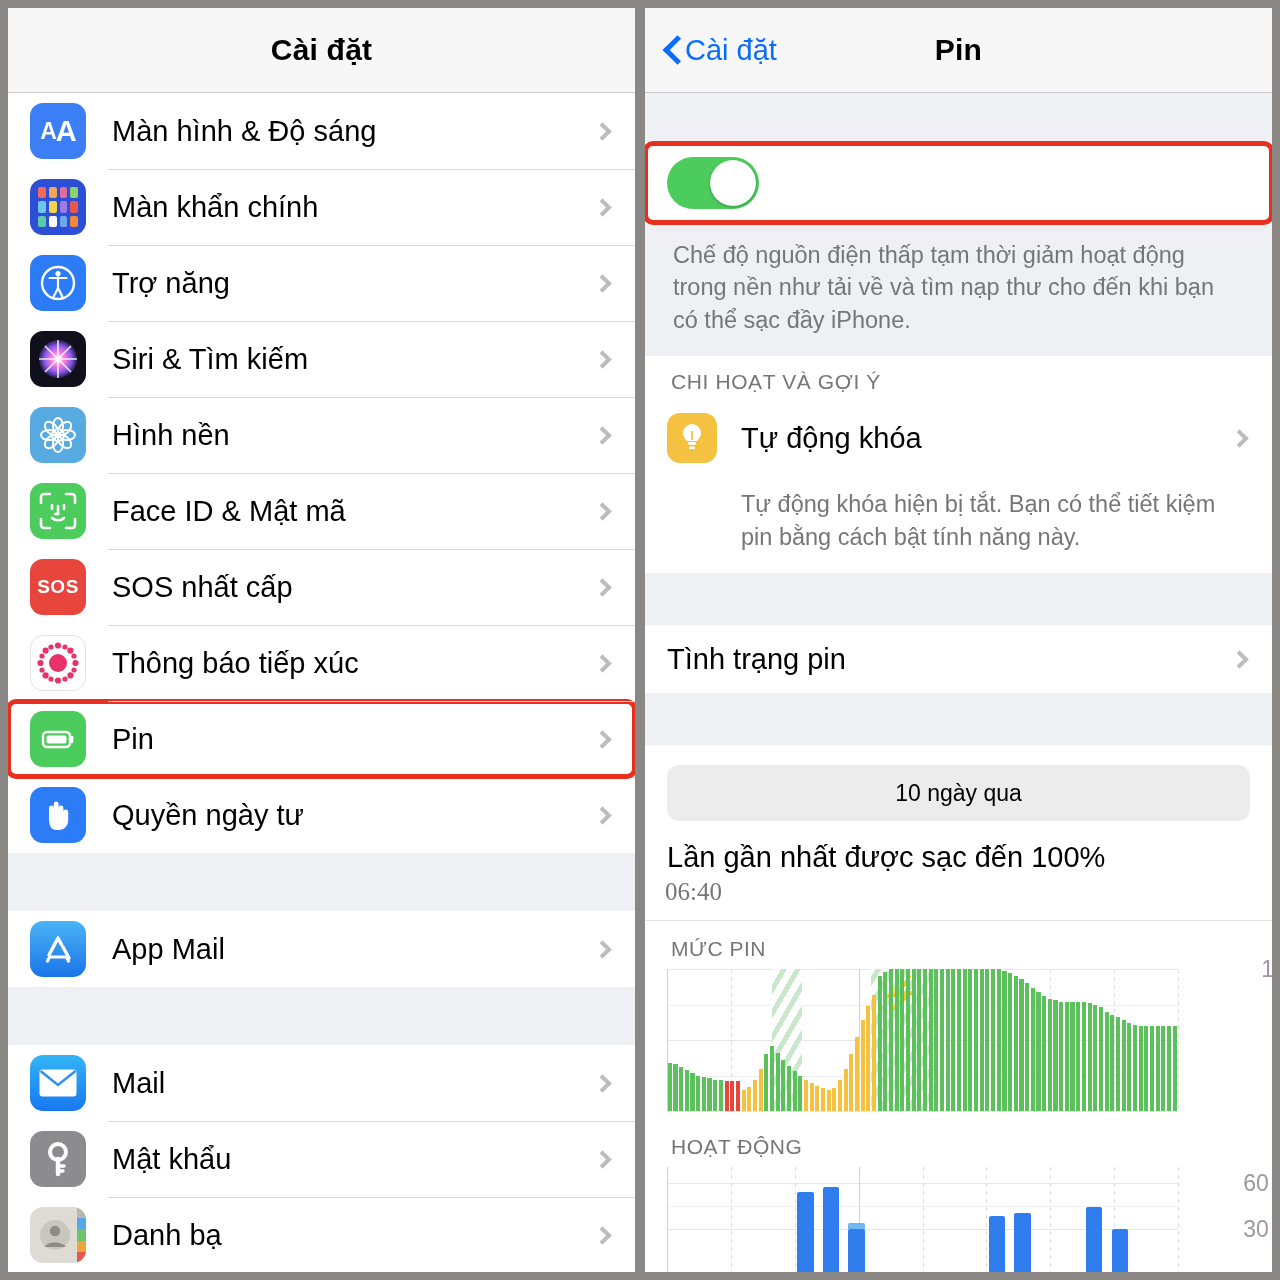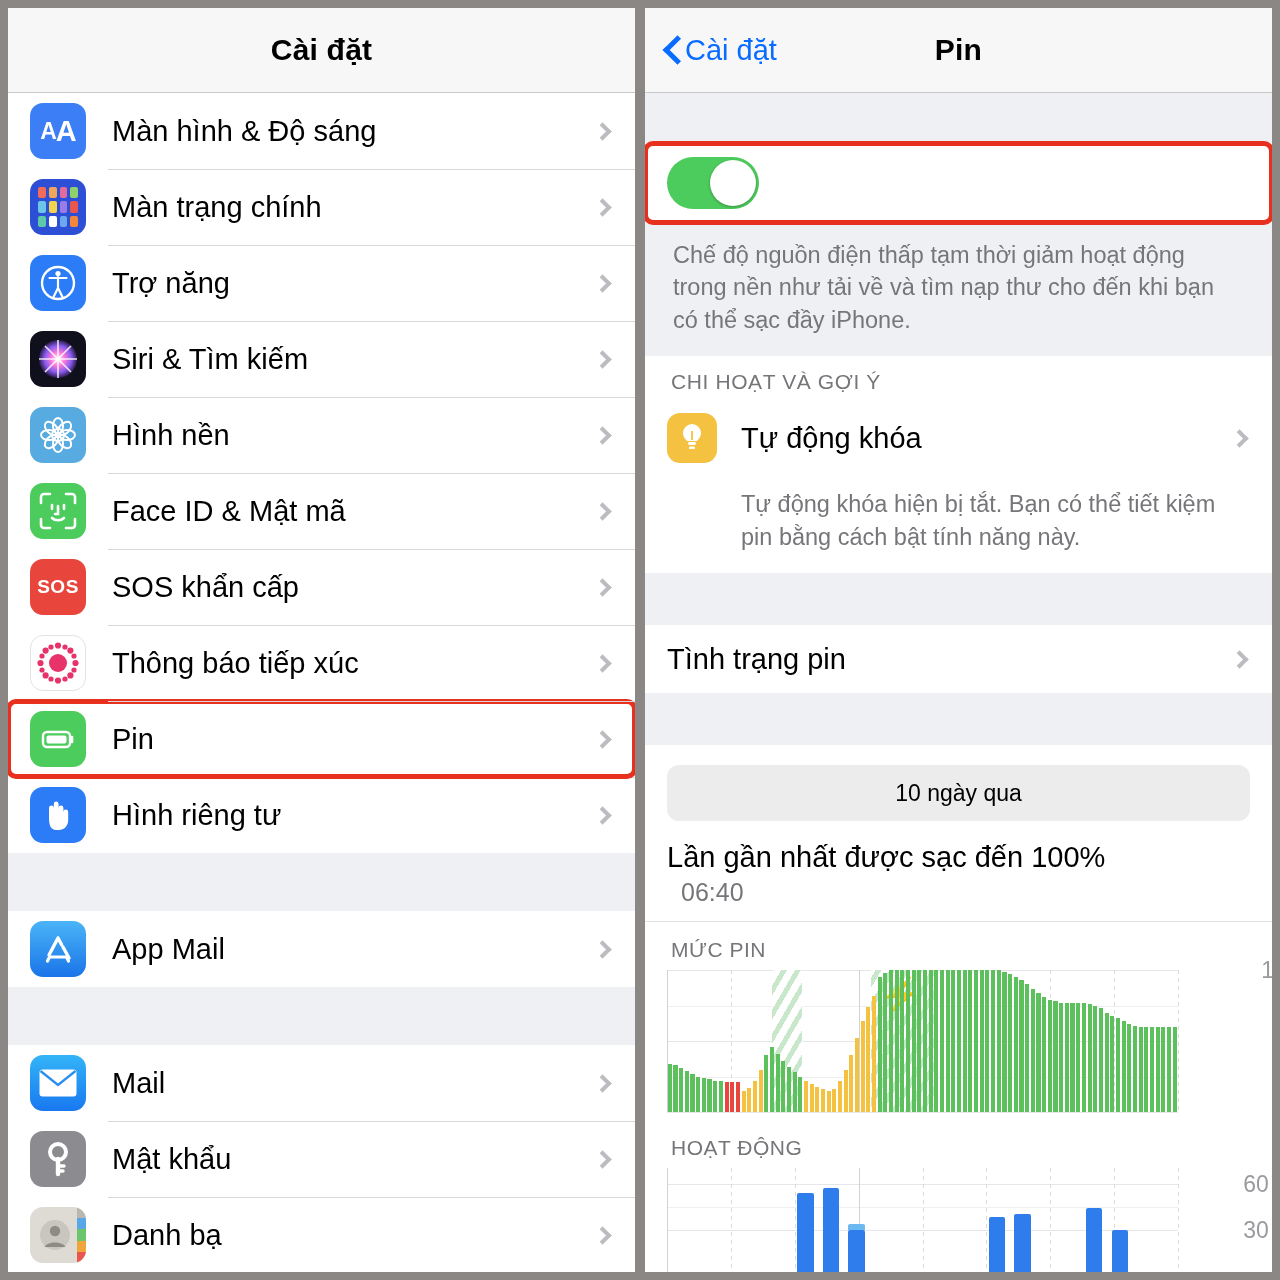--- a/index.html
+++ b/index.html
@@ -118,21 +118,21 @@
   .seg {
     display:flex; background:#ececed; border-radius: 12px; padding: 4px; height: 56px;
   }
   .seg div {
     flex:1; display:flex; align-items:center; justify-content:center;
     font-size: 23px; color:#000; border-radius: 9px;
   }
   .seg div.active { background:#fff; box-shadow:0 1px 3px rgba(0,0,0,.18); font-weight:600; }
 
   .charge-title { font-size: 29px; color:#000; padding: 6px 22px 0 22px; background:#fff; }
-  .charge-time { font-size: 25px; color:#76767a; padding: 4px 22px 14px 36px; background:#fff; border-bottom:1px solid #e3e3e6; }
+  .charge-time { font-size: 25px; color:#76767a; padding: 4px 22px 14px 20px; background:#fff; border-bottom:1px solid #e3e3e6;font-family:Liberation Serif, serif; }
 
   .chart-label { font-size: 21px; color:#76767a; letter-spacing:.5px; padding: 16px 0 8px 26px; background:#fff; }
 
   .chart-area { position: relative; margin: 0 22px; background:#fff; }
   .chart-plot { position:relative; }
   .grid-h { position:absolute; left:0; right:0; height:1px; background:#e6e6e8; }
   .grid-v { position:absolute; top:0; bottom:0; width:1px;
             background: repeating-linear-gradient(180deg,#dcdcdf 0 4px, transparent 4px 8px); }
   .grid-v.solid { background:#d2d2d5; }
   .ylabels { position:absolute; right:-72px; top:0; bottom:0; width:72px; }
@@ -174,21 +174,21 @@
               <i style="background:#8fd16b"></i>
             <i style="background:#6cc6e8"></i>
               <i style="background:#f5d44d"></i>
               <i style="background:#9c7be8"></i>
               <i style="background:#e8564d"></i>
             <i style="background:#5ec9a8"></i>
               <i style="background:#ffffff"></i>
               <i style="background:#6ba8ef"></i>
               <i style="background:#f2863a"></i>
           </div>
-          <div class="label">Màn trạng chính</div>
+          <div class="label">Màn khẩn chính</div>
           <div class="chev"></div>
         </div>
 
         <div class="row">
           <div class="icon ic-acc">
             <svg width="42" height="42" viewBox="0 0 42 42">
               <circle cx="21" cy="21" r="16" fill="none" stroke="#fff" stroke-width="2.4"></circle>
               <circle cx="21" cy="11.5" r="2.6" fill="#fff"></circle>
               <path d="M12.5 16 h17 M21 15 v11 M21 26 l-4.5 9 M21 26 l4.5 9" stroke="#fff" stroke-width="2.2" fill="none" stroke-linecap="round"></path>
             </svg>
@@ -251,21 +251,21 @@
                 <path d="M14 27 c3 3 9 3 12 0"></path>
               </g>
             </svg>
           </div>
           <div class="label">Face ID &amp; Mật mã</div>
           <div class="chev"></div>
         </div>
 
         <div class="row">
           <div class="icon ic-sos">SOS</div>
-          <div class="label">SOS khẩn cấp</div>
+          <div class="label">SOS nhất cấp</div>
           <div class="chev"></div>
         </div>
 
         <div class="row">
           <div class="icon ic-expo">
             <svg width="48" height="48" viewBox="0 0 48 48">
               <circle cx="24" cy="24" r="9" fill="#e8326a"></circle>
               <g fill="#e8326a">
                 <circle cx="24" cy="6.5" r="3.1"></circle>
                   <circle cx="36.4" cy="11.6" r="3.1"></circle>
@@ -301,21 +301,21 @@
           <div class="label">Pin</div>
           <div class="chev"></div>
         </div>
 
         <div class="row">
           <div class="icon ic-priv">
             <svg width="38" height="38" viewBox="0 0 38 38">
               <path d="M10 22 V12 a2.4 2.4 0 0 1 4.8 0 V8 a2.4 2.4 0 0 1 4.8 0 v4 a2.4 2.4 0 0 1 4.8 0 v4 a2.4 2.4 0 0 1 4.8 0 v8 c0 6-4 10-9.6 10 h-2.4 C11.6 34 10 29 10 22 z" fill="#fff"></path>
             </svg>
           </div>
-          <div class="label">Hình riêng tư</div>
+          <div class="label">Quyền ngày tư</div>
           <div class="chev"></div>
         </div>
       </div>
 
       <div class="group-gap" style="height:58px"></div>
 
       <div>
         <div class="row">
           <div class="icon ic-appstore">
             <svg width="42" height="42" viewBox="0 0 42 42">

